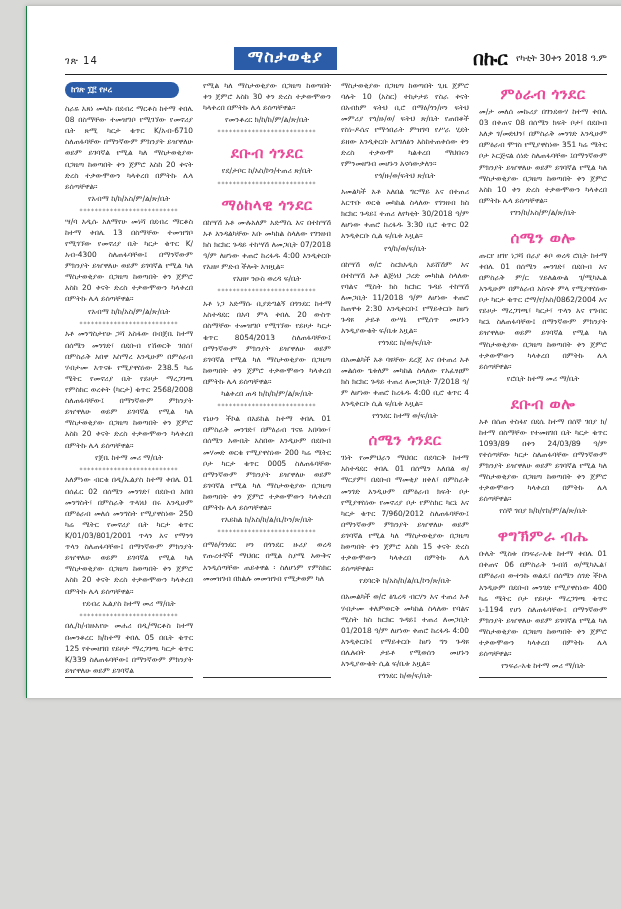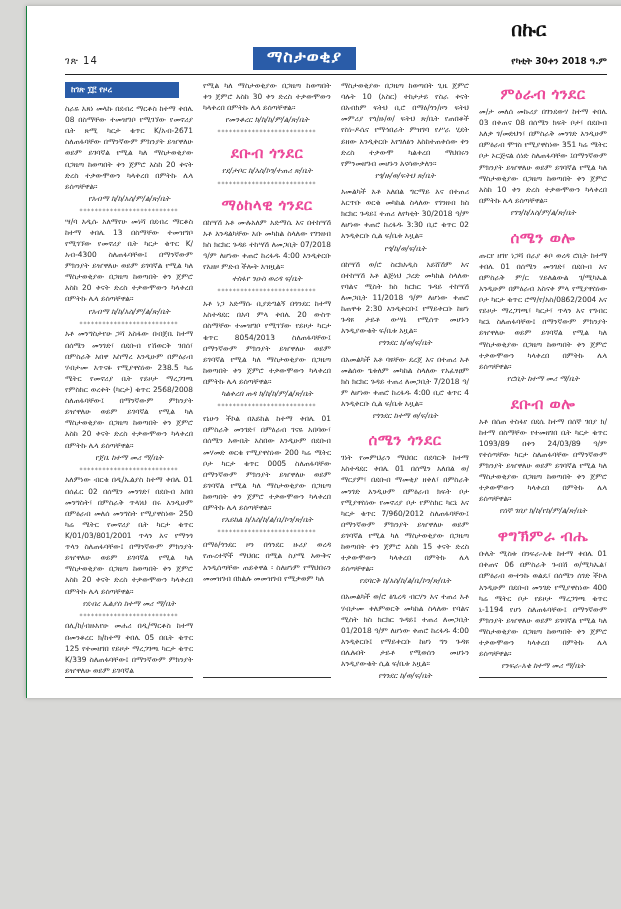--- a/index.html
+++ b/index.html
@@ -18,47 +18,47 @@
   }
   .page-header{
     position:absolute;left:38px;right:18px;top:34px;height:30px;
     display:flex;align-items:flex-end;justify-content:space-between;
   }
   .page-num{font-size:10px;color:#222;letter-spacing:1px;padding-bottom:3px;}
   .title-box{
     background:#2a5ca8;color:#fff;font-weight:bold;font-size:16px;
     padding:0 14px 4px;line-height:1.2;letter-spacing:1px;
   }
-  .masthead-wrap{display:flex;align-items:flex-start;gap:16px;padding-bottom:2px;flex-direction:column;}
+  .masthead-wrap{display:flex;align-items:center;gap:8px;padding-bottom:2px;}
   .masthead{font-size:19px;font-weight:bold;color:#111;line-height:1;}
-  .issue-date{font-size:9px;font-weight:bold;color:#111;line-height:1.4;}
+  .issue-date{font-size:9px;font-weight:normal;color:#111;line-height:1.4;}
   .head-rule{
     position:absolute;left:38px;right:18px;top:68px;
     border-top:1.5px solid #222;
   }
   .columns{
     position:absolute;left:38px;right:18px;top:74px;bottom:14px;
     display:flex;gap:10px;
   }
   .col{
     flex:1 1 0;min-width:0;height:100%;
     display:flex;flex-direction:column;
     overflow:hidden;
     font-size:7.4px;line-height:1.5;color:#262626;
   }
   .tag{
     background:#2a5ca8;color:#fff;font-weight:bold;font-size:8px;
-    padding:2px 6px;margin:2px 14px 5px 0;align-self:stretch;
+    padding:2px 6px;margin:2px 14px 5px 0;align-self:stretch;border-radius:8px;
   }
   .h{
     font-weight:bold;font-size:15px;color:#ec4899;text-align:center;
     margin:5px 0 3px;line-height:1.2;letter-spacing:.5px;
   }
   .p{text-align:justify;margin:0 0 1px;}
-  .sig{text-align:center;margin:0 0 1px;font-weight:500;font-style:italic;}
+  .sig{text-align:center;margin:0 0 1px;font-weight:500;}
   .sep{
     text-align:center;font-size:6px;color:#555;
     letter-spacing:.8px;margin:1px 0 3px;white-space:nowrap;overflow:hidden;
   }
   .rule{border-top:1.2px solid #333;margin-top:auto;margin-bottom:6px;}
 </style>
 </head>
 <body>
 
 <div class="scan-frame">
@@ -71,21 +71,21 @@
         <span class="masthead">በኩር</span>
         <span class="issue-date">የካቲት 30ቀን 2018 ዓ.ም</span>
       </span>
     </div>
 
     <div class="head-rule"></div>
 
     <div class="columns">
       <div class="col">
           <div class="tag">ከገጽ ፲፫ የዞረ</div>
-          <div class="p">ስራዬ አጸነ መላኩ በደብረ ማርቆስ ከተማ ቀበሌ 08 በስማቸው ተመዝግቦ የሚገኘው የመኖሪያ ቤት ጽሚ ካርታ ቁጥር K/አብ-2671 ስለጠፋባቸው በማንኛውም ምክንያት ይዠዋለሁ ወይም ይገባኛል የሚል ካለ ማስታወቂያው በጋዜጣ ከወጣበት ቀን ጀምሮ እስከ 20 ቀናት ድረስ ተቃውሞውን ካላቀረበ በምትኩ ሌላ ይሰጣቸዋል።</div>
+          <div class="p">ስራዬ አጸነ መላኩ በደብረ ማርቆስ ከተማ ቀበሌ 08 በስማቸው ተመዝግቦ የሚገኘው የመኖሪያ ቤት ጽሚ ካርታ ቁጥር K/አብ-6710 ስለጠፋባቸው በማንኛውም ምክንያት ይዠዋለሁ ወይም ይገባኛል የሚል ካለ ማስታወቂያው በጋዜጣ ከወጣበት ቀን ጀምሮ እስከ 20 ቀናት ድረስ ተቃውሞውን ካላቀረበ በምትኩ ሌላ ይሰጣቸዋል።</div>
           <div class="sig">የአብማ ከ/ከ/አስ/ም/ል/ጽ/ቤት</div>
           <div class="sep">**************************</div>
           <div class="p">ሣ/ባ አዲሱ አለማየሁ መነሻ በደብረ ማርቆስ ከተማ ቀበሌ 13 በስማቸው ተመዝግቦ የሚገኘው የመኖሪያ ቤት ካርታ ቁጥር K/አብ-4300 ስለጠፋባቸው፤ በማንኛውም ምክንያት ይዠዋለሁ ወይም ይገባኛል የሚል ካለ ማስታወቂያው በጋዜጣ ከወጣበት ቀን ጀምሮ እስከ 20 ቀናት ድረስ ተቃውሞውን ካላቀረበ በምትኩ ሌላ ይሰጣቸዋል።</div>
           <div class="sig">የአብማ ከ/ከ/አስ/ም/ል/ጽ/ቤት</div>
           <div class="sep">**************************</div>
           <div class="p">አቶ መንግስታየሁ ጋሻ አስፋው በብጀቤ ከተማ በሰሜን መንገድ፣ በደቡብ የሽወርቅ ገበሰ፣ በምስራቅ አበዋ አስማረ እንዲሁም በምዕራብ ሃብታሙ አጥናፉ የሚያዋስነው 238.5 ካሬ ሜትር የመኖሪያ ቤት የይዞታ ማረጋገጫ የምስክር ወረቀት (ካርታ) ቁጥር 2568/2008 ስለጠፋባቸው፤ በማንኛውም ምክንያት ይዠዋለሁ ወይም ይገባኛል የሚል ካለ ማስታወቂያው በጋዜጣ ከወጣበት ቀን ጀምሮ እስከ 20 ቀናት ድረስ ተቃውሞውን ካላቀረበ በምትኩ ሌላ ይሰጣቸዋል።</div>
           <div class="sig">የጀቤ ከተማ መሪ ማ/ቤት</div>
           <div class="sep">**************************</div>
           <div class="p">አለምነው ብርቁ በዲ/ኤልያስ ከተማ ቀበሌ 01 በሰፈር 02 በሰሜን መንገድ፣ በደቡብ አበበ መንግስት፣ በምስራቅ ጥላነህ በሩ እንዲሁም በምዕራብ መለሰ መንግስት የሚያዋስነው 250 ካሬ ሜትር የመኖሪያ ቤት ካርታ ቁጥር K/01/03/801/2001 ጥላን እና የማንጎ ጥላን ስለጠፋባቸው፤ በማንኛውም ምክንያት ይዠዋለሁ ወይም ይገባኛል የሚል ካለ ማስታወቂያው በጋዜጣ ከወጣበት ቀን ጀምሮ እስከ 20 ቀናት ድረስ ተቃውሞውን ካላቀረበ በምትኩ ሌላ ይሰጣቸዋል።</div>
           <div class="sig">የደብረ ኤልያስ ከተማ መሪ ማ/ቤት</div>
@@ -95,29 +95,29 @@
         </div>
       <div class="col">
           <div class="p">የሚል ካለ ማስታወቂያው በጋዜጣ ከወጣበት ቀን ጀምሮ እስከ 30 ቀን ድረስ ተቃውሞውን ካላቀረበ በምትኩ ሌላ ይሰጣቸዋል።</div>
           <div class="sig">የመንቆረር ክ/ከ/ከ/ም/ል/ጽ/ቤት</div>
           <div class="sep">**************************</div>
           <div class="h">ደቡብ ጎንደር</div>
           <div class="sig">የደ/ታቦር ከ/አስ/ኮን/ተጠሪ ጽ/ቤት</div>
           <div class="sep">**************************</div>
           <div class="h">ማዕከላዊ ጎንደር</div>
           <div class="p">በከሣሽ አቶ ሙሉአለም አድማሴ እና በተከሣሽ አቶ እንዳልካቸው አቡ መካከል ስላለው የገንዘብ ክስ ክርክር ጉዳይ ተከሣሽ ለመጋቢት 07/2018 ዓ/ም ለሆነው ቀጠሮ ከረፋዱ 4:00 እንዲቀርቡ የአዘዞ ምድብ ችሎት አዝዟል።</div>
-          <div class="sig">ተስፋየ ንዑስ ወረዳ ፍ/ቤት</div>
+          <div class="sig">የአዘዞ ንዑስ ወረዳ ፍ/ቤት</div>
           <div class="sep">**************************</div>
           <div class="p">አቶ ነጋ አድማሱ ቢያድግልኝ በጎንደር ከተማ አስተዳደር በአባ ምላ ቀበሌ 20 ውስጥ በስማቸው ተመዝግቦ የሚገኘው የይዞታ ካርታ ቁጥር 8054/2013 ስለጠፋባቸው፤ በማንኛውም ምክንያት ይዠዋለሁ ወይም ይገባኛል የሚል ካለ ማስታወቂያው በጋዜጣ ከወጣበት ቀን ጀምሮ ተቃውሞውን ካላቀረበ በምትኩ ሌላ ይሰጣቸዋል።</div>
           <div class="sig">ካልቀረበ ጠዳ ክ/ከ/ከ/ም/ል/ጽ/ቤት</div>
           <div class="sep">**************************</div>
           <div class="p">የኔሁን ችኮል በአይከል ከተማ ቀበሌ 01 በምስራቅ መንገድ፣ በምዕራብ ገናዬ አበባው፣ በሰሜን አውቤት አስበው እንዲሁም በደቡብ መሃመድ ወርቁ የሚያዋስነው 200 ካሬ ሜትር ቦታ ካርታ ቁጥር 0005 ስለጠፋባቸው በማንኛውም ምክንያት ይዠዋለሁ ወይም ይገባኛል የሚል ካለ ማስታወቂያው በጋዜጣ ከወጣበት ቀን ጀምሮ ተቃውሞውን ካላቀረበ በምትኩ ሌላ ይሰጣቸዋል።</div>
           <div class="sig">የአይከል ከ/አስ/ከ/ል/ቤ/ኮን/ጽ/ቤት</div>
           <div class="sep">**************************</div>
-          <div class="p">በማዕ/ጎንደር ዞን በጎንደር ዙሪያ ወረዳ የጡረተኞች ማህበር በሚል ስያሜ እውቅና እንዲሰጣቸው ጠይቀዋል ፡ ስለሆነም የማህበሩን መመዝገብ በክልሉ መመዝገብ የሚቃወም ካለ</div>
+          <div class="p">በማዕ/ጎንደር ዞን በጎንደር ዙሪያ ወረዳ የጡረተኞች ማህበር በሚል ስያሜ እውቅና እንዲሰጣቸው ጠይቀዋል ፡ ስለሆነም የምስክር መመዝገብ በክልሉ መመዝገብ የሚቃወም ካለ</div>
           <div class="rule"></div>
         </div>
       <div class="col">
           <div class="p">ማስታወቂያው በጋዜጣ ከወጣበት ጊዜ ጀምሮ ባሉት 10 (አስር) ተከታታይ የስራ ቀናት በአብክም ፍትህ ቢሮ በማዕ/ጎን/ዞን ፍትህ መምሪያ የጎ/ዙ/ወ/ ፍትህ ጽ/ቤት የጠበቆች የስነ-ዶሴና የማኅበራት ምዝገባ የሥራ ሂደት ይዘው እንዲቀርቡ እየገለፅን እስከተጠቀሰው ቀን ድረስ ተቃውሞ ካልቀረበ ማህበሩን የምንመዘግብ መሆኑን እናሳውቃለን።</div>
           <div class="sig">የጎ/ዙ/ወ/ፍትህ ጽ/ቤት</div>
           <div class="sep">**************************</div>
           <div class="p">አመልካች አቶ አለበል ግርማይ እና በተጠሪ እርጥቡ ወርቁ መካከል ስላለው የገንዘብ ክስ ክርክር ጉዳይ፤ ተጠሪ ለየካቲት 30/2018 ዓ/ም ለሆነው ቀጠሮ ከረፋዱ 3:30 ቢሮ ቁጥር 02 እንዲቀርቡ ሲል ፍ/ቤቱ አዟል።</div>
           <div class="sig">የጎ/ከ/ወ/ፍ/ቤት</div>
           <div class="sep">**************************</div>
           <div class="p">በከሣሽ ወ/ሮ ስርክአዲስ አይሸሽም እና በተከሣሽ አቶ ልጅነህ ጋረድ መካከል ስላለው የባልና ሚስት ክስ ክርክር ጉዳይ ተከሣሽ ለመጋቢት 11/2018 ዓ/ም ለሆነው ቀጠሮ ከጠዋቱ 2:30 እንዲቀርቡ፤ የማይቀርቡ ከሆነ ጉዳዩ ታይቶ ውሣኔ የሚሰጥ መሆኑን እንዲያውቁት ፍ/ቤቱ አዟል።</div>

